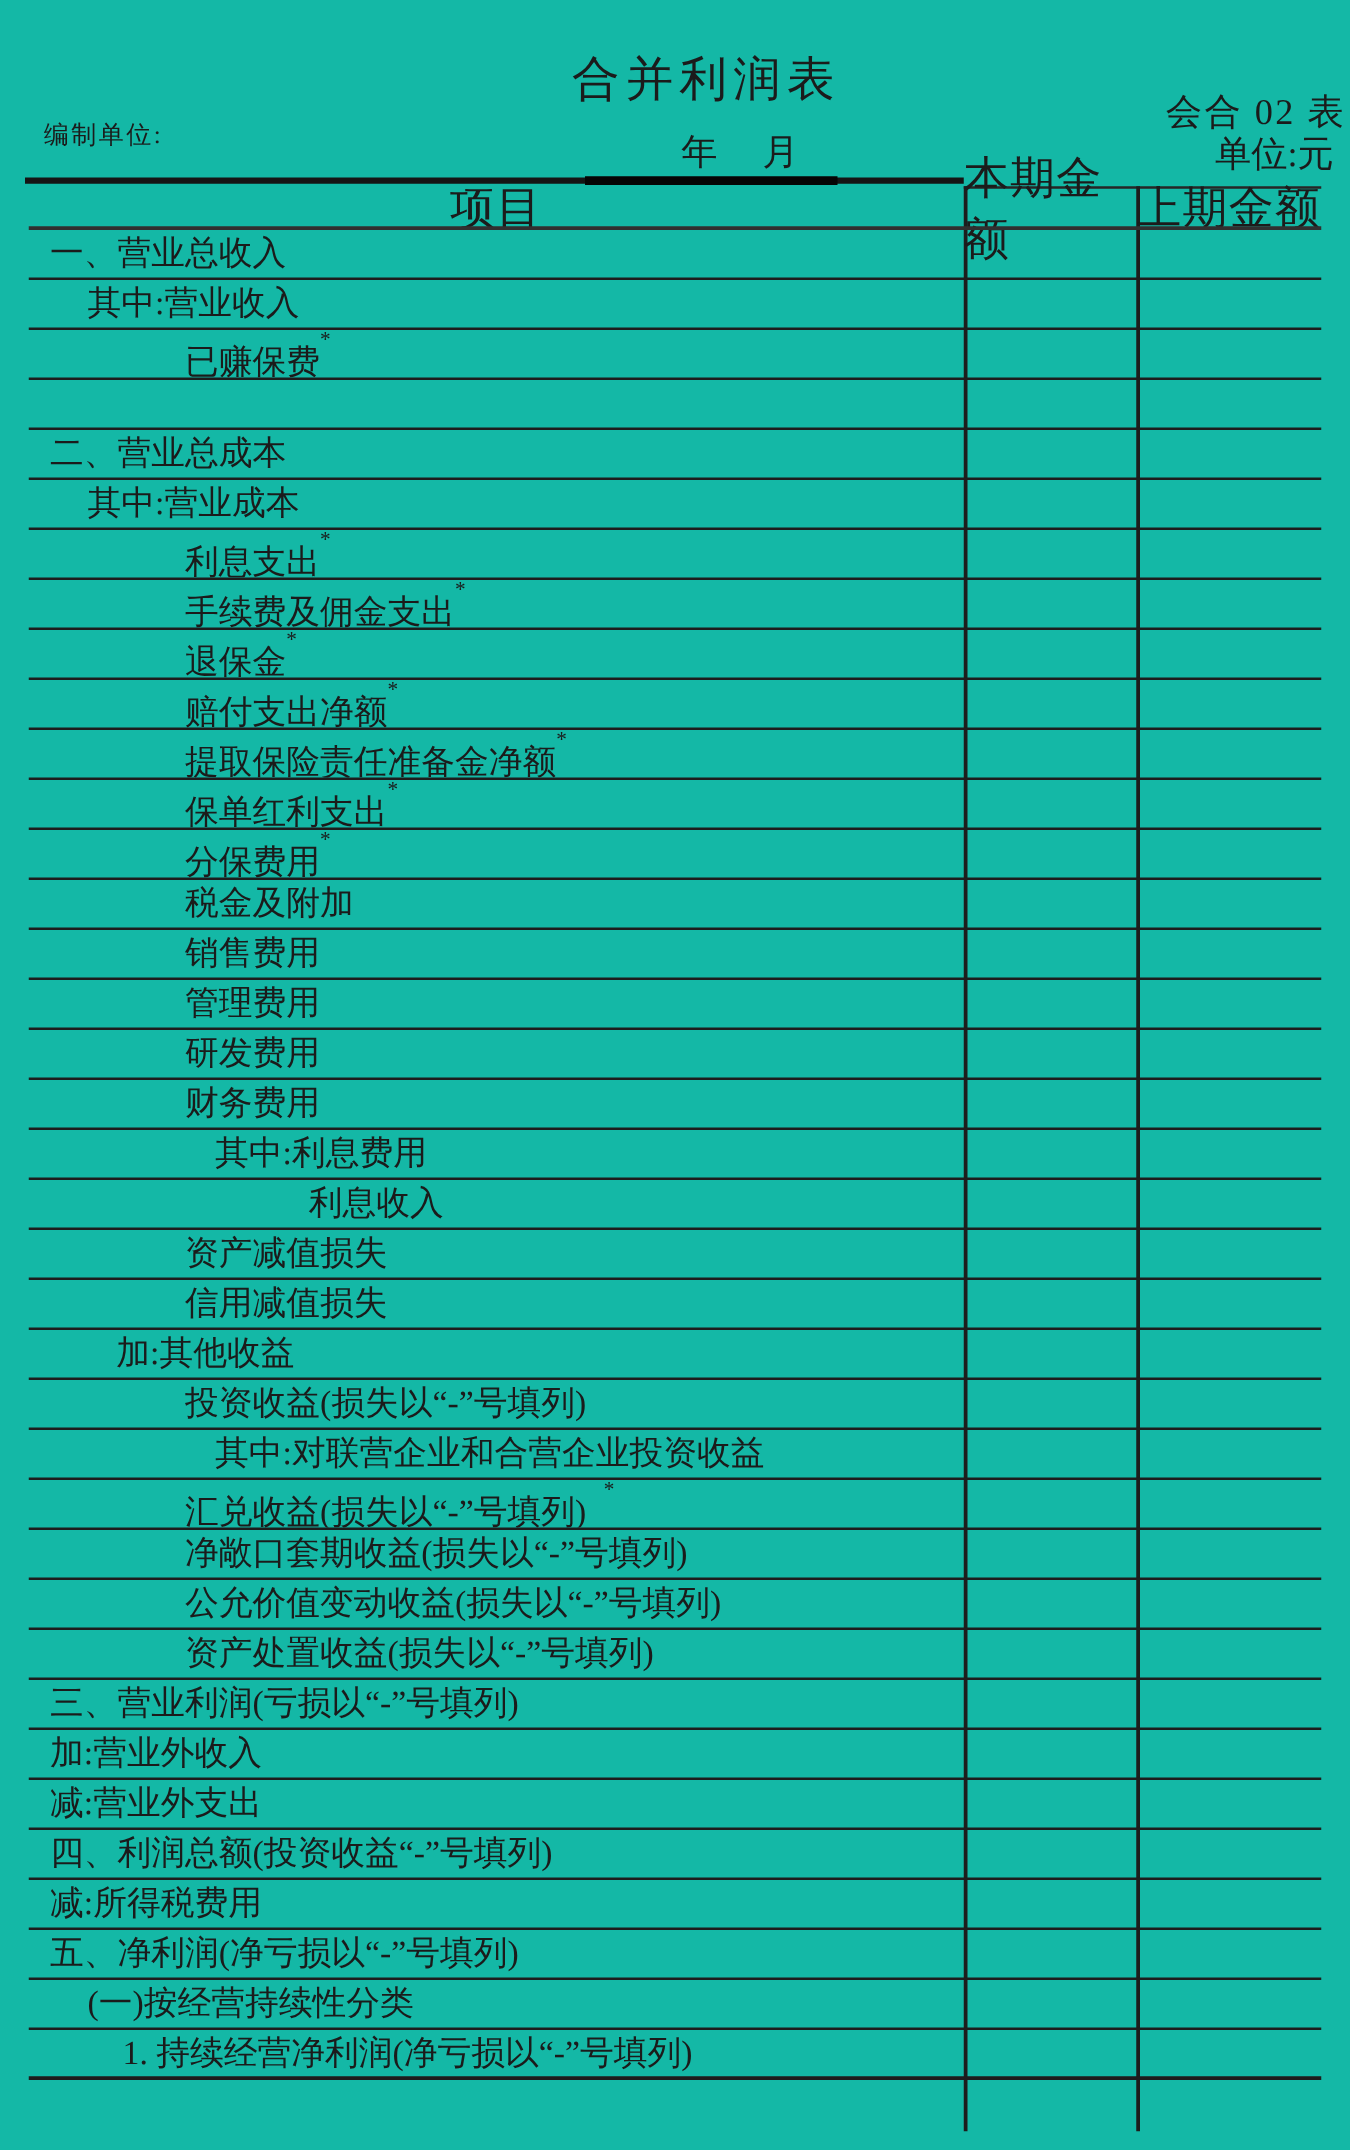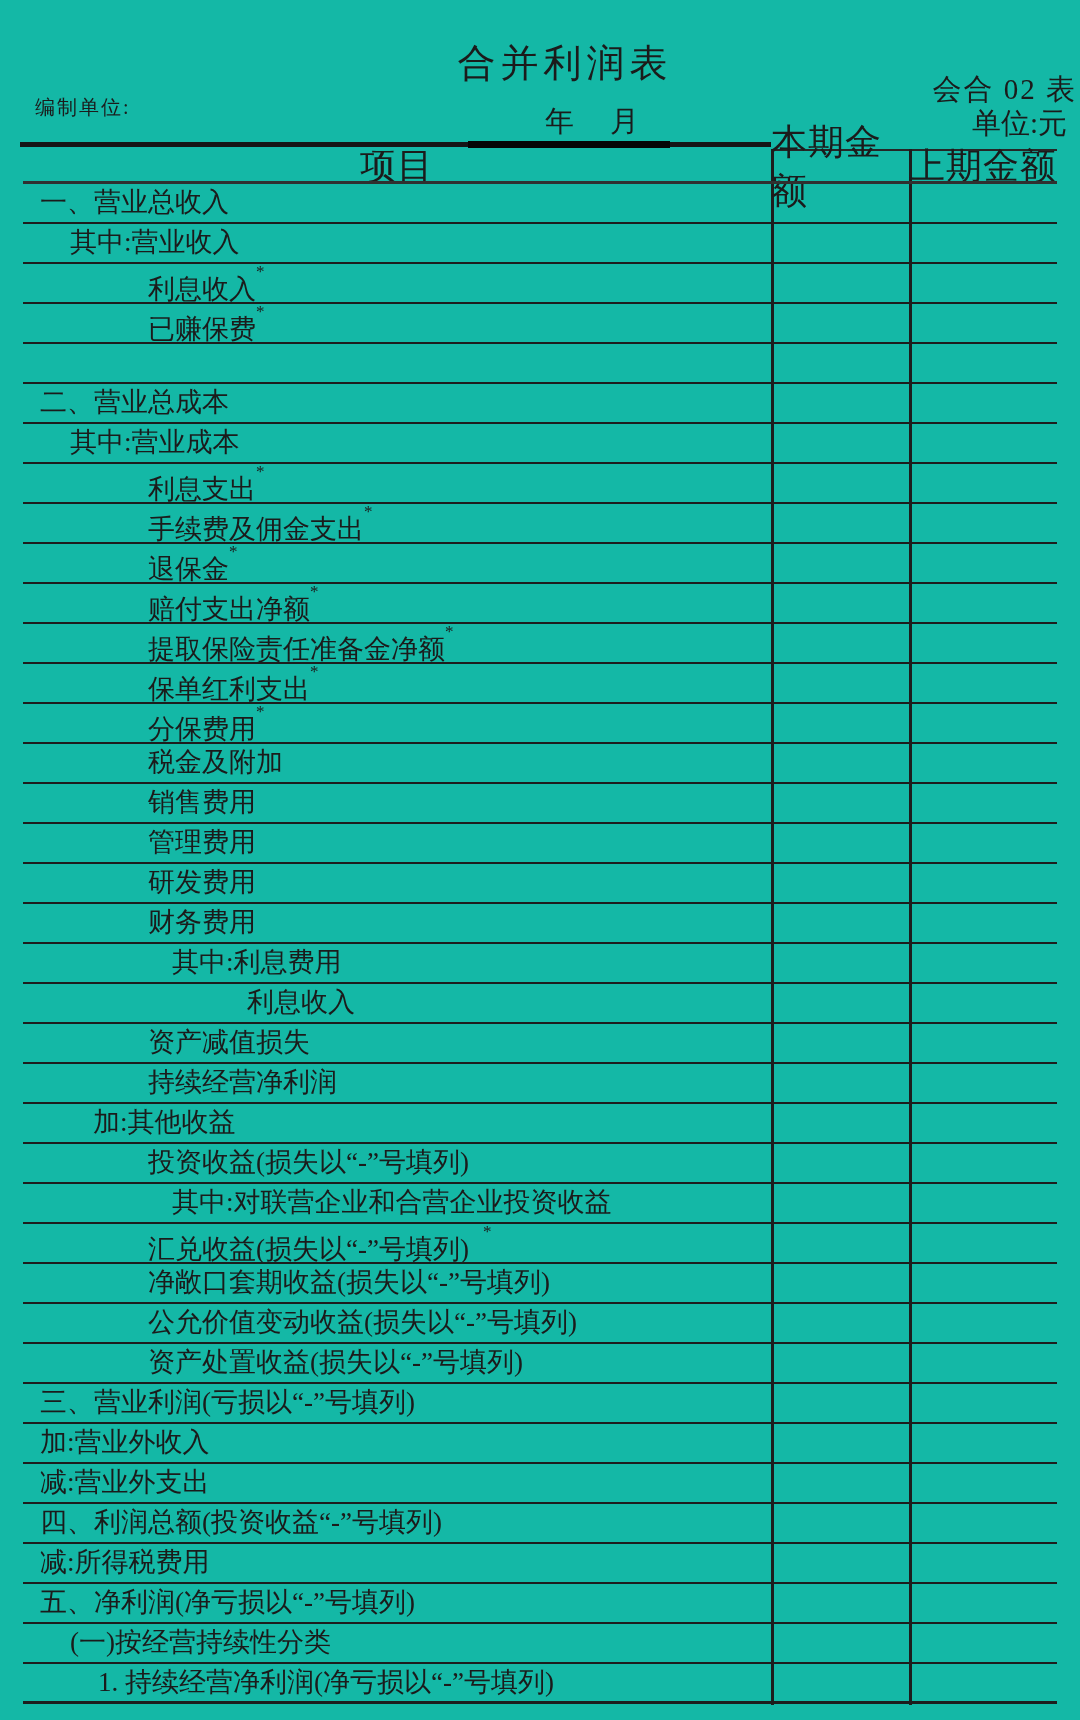--- a/index.html
+++ b/index.html
@@ -63,25 +63,20 @@
         <div class="cell-label" style="padding-left: 17px;"><span>一、营业总收入</span></div>
         <div class="cell-cur"></div>
         <div class="cell-pri"></div>
       </div>
       <div class="row">
         <div class="cell-label" style="padding-left: 47px;"><span>其中:营业收入</span></div>
         <div class="cell-cur"></div>
         <div class="cell-pri"></div>
       </div>
       <div class="row">
-        <div class="cell-label" style="padding-left: 125px;"><span>利息收入</span><sup class="star">*</sup></div>
-        <div class="cell-cur"></div>
-        <div class="cell-pri"></div>
-      </div>
-      <div class="row">
         <div class="cell-label" style="padding-left: 125px;"><span>已赚保费</span><sup class="star">*</sup></div>
         <div class="cell-cur"></div>
         <div class="cell-pri"></div>
       </div>
       <div class="row">
         <div class="cell-cur"></div>
         <div class="cell-pri"></div>
       </div>
       <div class="row">
         <div class="cell-label" style="padding-left: 17px;"><span>二、营业总成本</span></div>
@@ -162,21 +157,21 @@
         <div class="cell-label" style="padding-left: 224px;"><span>利息收入</span></div>
         <div class="cell-cur"></div>
         <div class="cell-pri"></div>
       </div>
       <div class="row">
         <div class="cell-label" style="padding-left: 125px;"><span>资产减值损失</span></div>
         <div class="cell-cur"></div>
         <div class="cell-pri"></div>
       </div>
       <div class="row">
-        <div class="cell-label" style="padding-left: 125px;"><span>持续经营净利润</span></div>
+        <div class="cell-label" style="padding-left: 125px;"><span>信用减值损失</span></div>
         <div class="cell-cur"></div>
         <div class="cell-pri"></div>
       </div>
       <div class="row">
         <div class="cell-label" style="padding-left: 70px;"><span>加:其他收益</span></div>
         <div class="cell-cur"></div>
         <div class="cell-pri"></div>
       </div>
       <div class="row">
         <div class="cell-label" style="padding-left: 125px;"><span>投资收益(损失以“-”号填列)</span></div>

